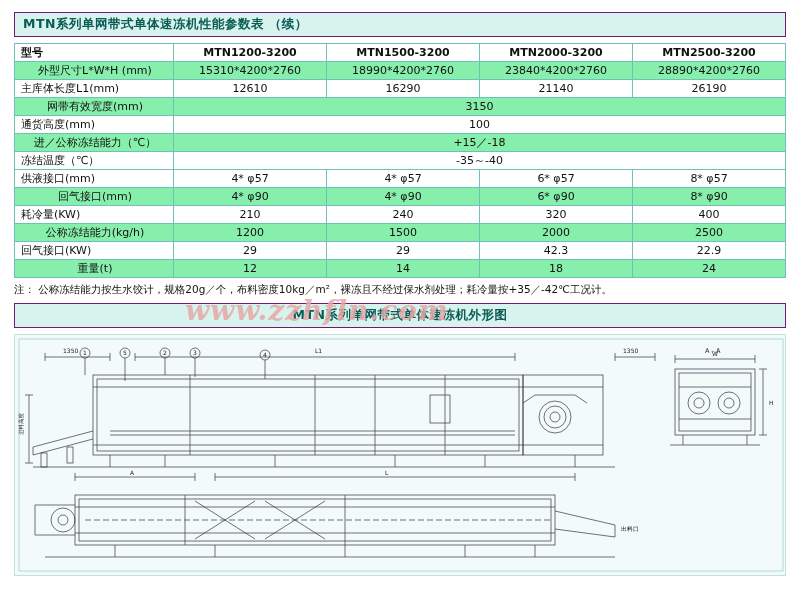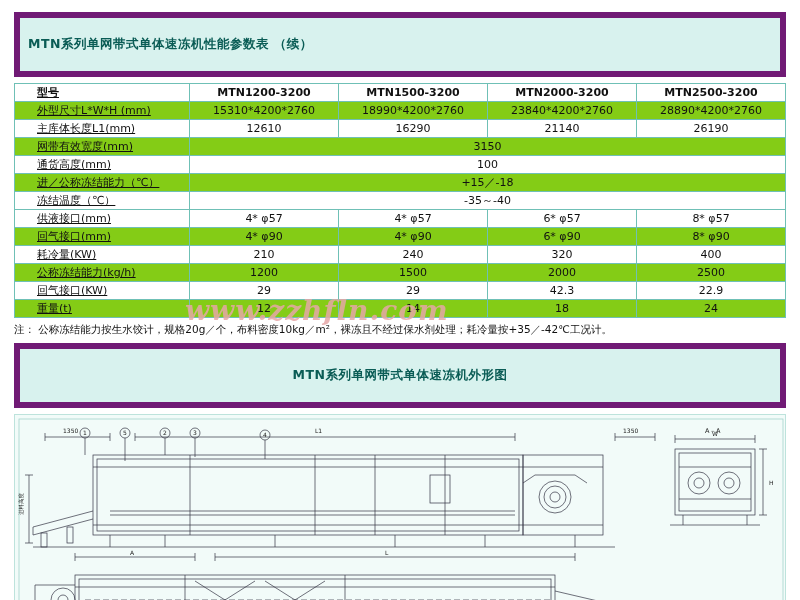--- a/index.html
+++ b/index.html
@@ -11,25 +11,25 @@
     color:#111;
     position:relative;
     overflow:hidden;
   }
   .page{position:relative;width:800px;height:600px;}
 
   
   .title-bar{
     margin:0 14px;
     background:#d8f2ee;
-    border:6px solid #701a75;
+    border:1px solid #701a75;
     color:#0a5c55;
     font-weight:bold;
     font-size:12.5px;
-    padding:18px 8px;
+    padding:3px 8px;
     letter-spacing:0.5px;
   }
   #title1{margin-top:12px;}
   #title2{margin-top:0;text-align:center;}
 
   
   .tbl-wrap{margin:6px 14px 0 14px;}
   table.spec{
     border-collapse:collapse;
     width:100%;
@@ -40,28 +40,27 @@
     height:17px;
     padding:0 4px;
     font-size:11px;
     text-align:center;
     white-space:nowrap;
     overflow:hidden;
   }
   table.spec td.label{
     text-align:left;
     width:148px;
-    padding-left:22px;
-    text-decoration:underline;
+    padding-left:6px;
   }
   table.spec tr.head td{
     font-weight:bold;
   }
   table.spec tr:nth-child(odd) td{background:#ffffff;}
-  table.spec tr.shade td{background:#84cc16;}
+  table.spec tr.shade td{background:#86efac;text-align:center;}
   .sub{font-size:8px;vertical-align:sub;}
 
   
   .note{
     margin:4px 14px 0 14px;
     font-size:10.5px;
     line-height:1.4;
     color:#111;
   }
 

